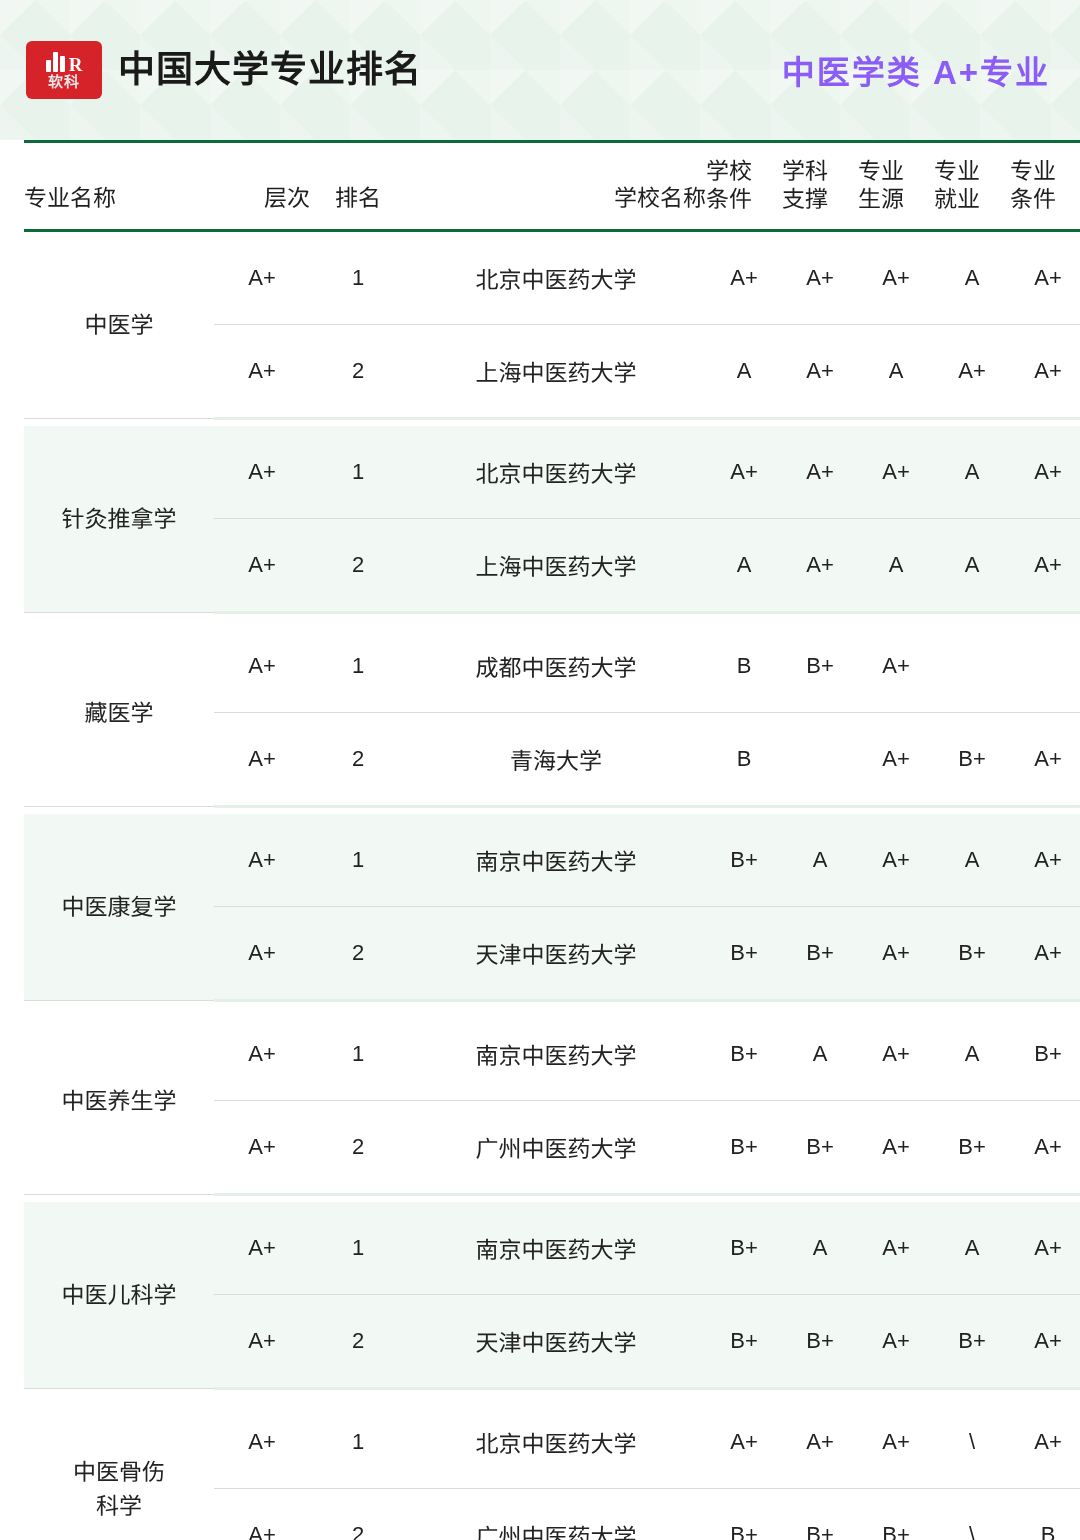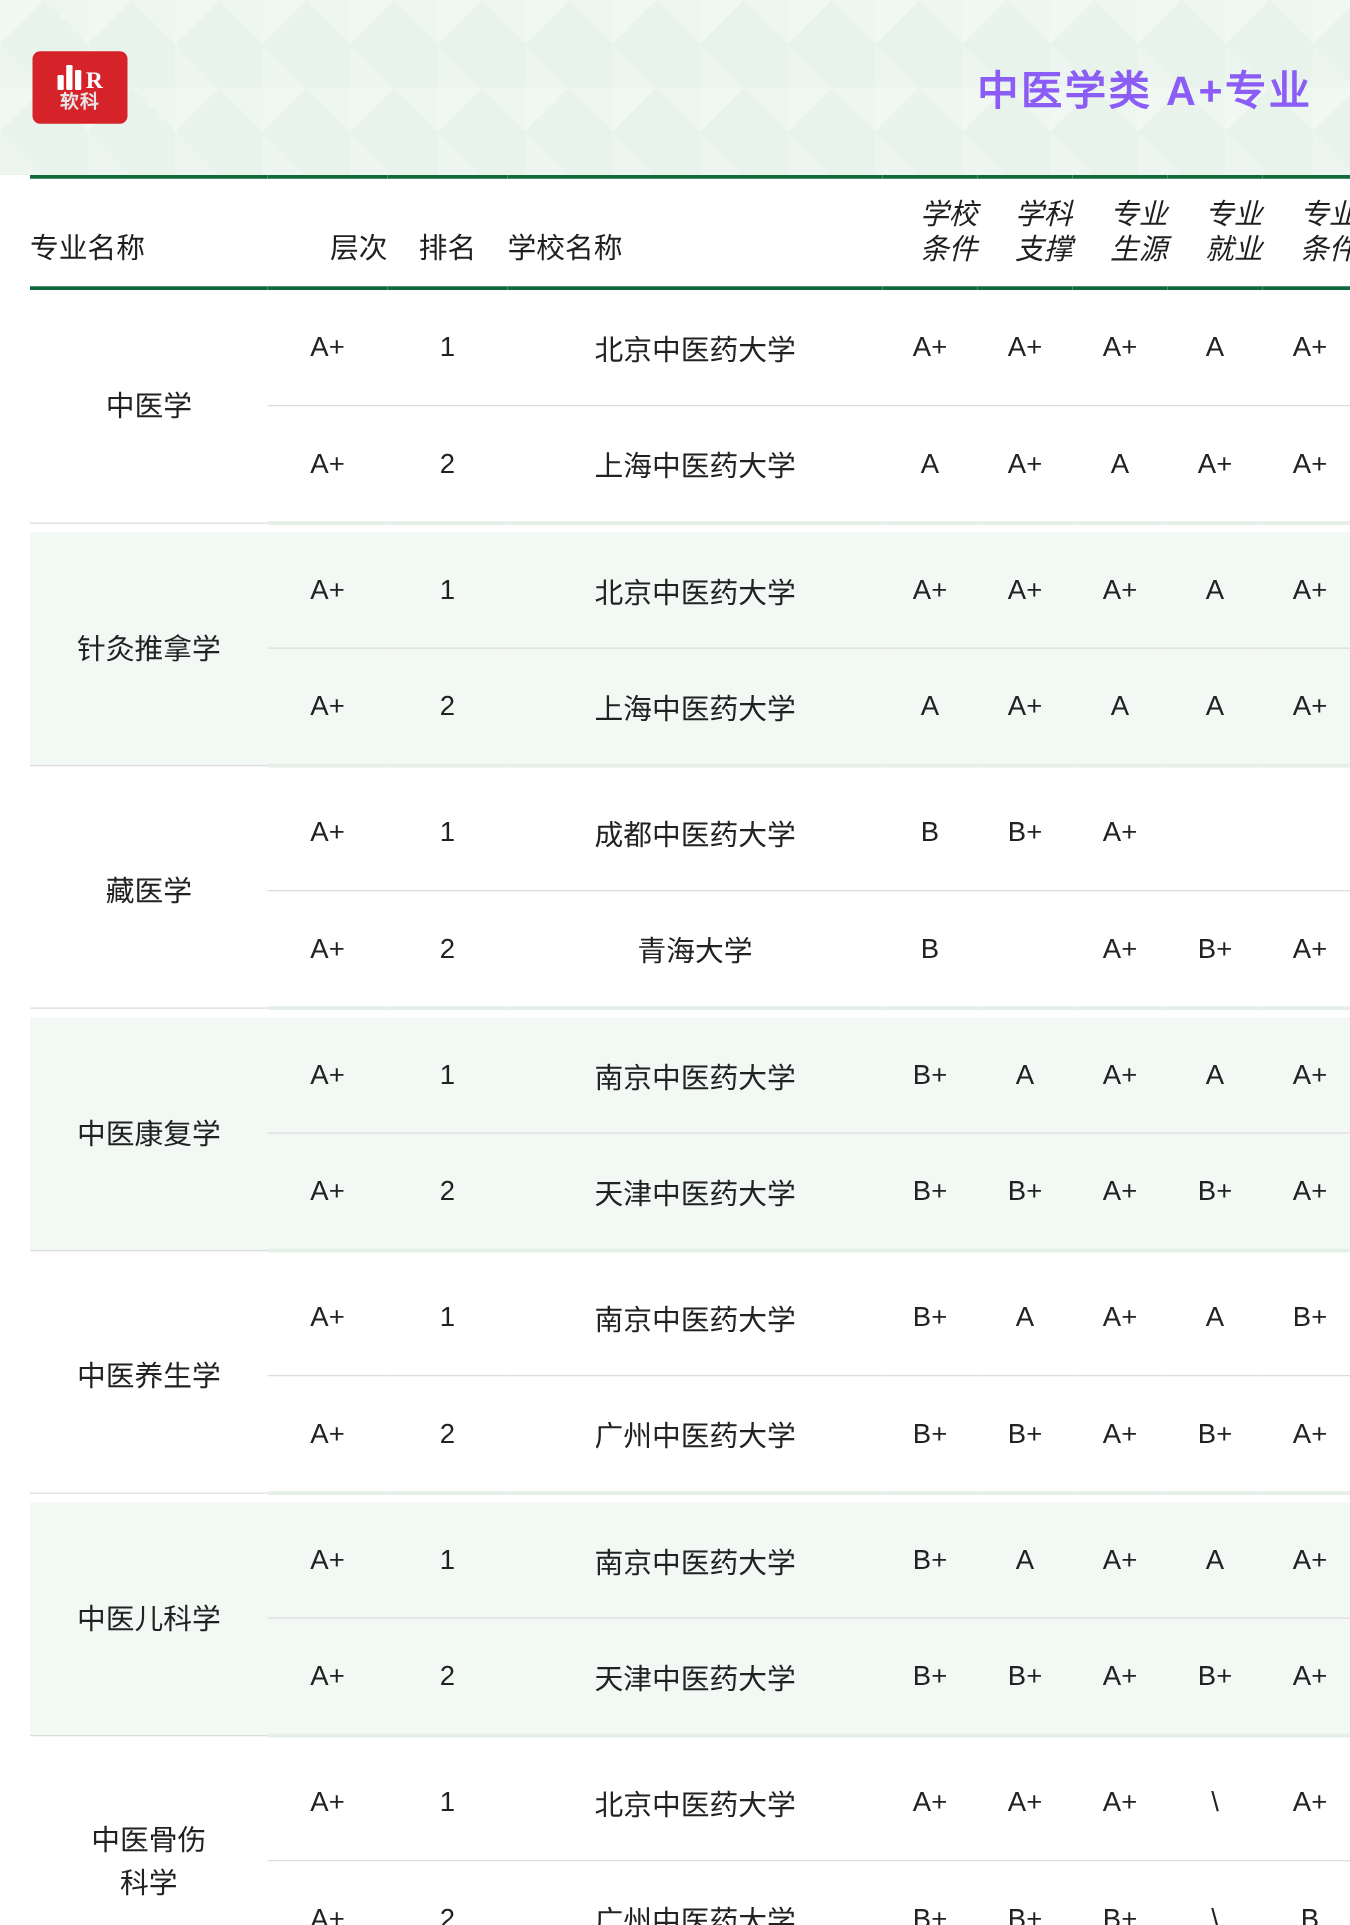--- a/index.html
+++ b/index.html
@@ -147,22 +147,22 @@
     font-weight: normal;
     color: #1f1f1f;
     padding: 14px 0 16px;
     border-bottom: 3px solid #0f6a3b;
     vertical-align: bottom;
   }
   thead tr { border-top: 3px solid #0f6a3b; }
   .th-major   { width: 190px; text-align: left; }
   .th-level   { width: 96px;  text-align: right; }
   .th-rank    { width: 96px;  }
-  .th-school  { width: 300px; text-align: left; }
-  .th-metric  { width: 76px;  text-align: right; font-style: italic; }
+  .th-school  { width: 300px; text-align: right; }
+  .th-metric  { width: 76px;  text-align: left; }
   .th-two-line {
     display: inline-block;
     line-height: 28px;
   }
 
   tbody td {
     font-size: 22px;
     color: #222;
     text-align: center;
     height: 90px;
@@ -198,20 +198,21 @@
           <div class="logo-bars">
             <i></i>
               <i></i>
               <i></i>
           </div>
           <span class="logo-r">R</span>
         </div>
         <div class="logo-text">软科</div>
       </div>
       <div class="title-block">
+        <div class="title-main">中国大学专业排名</div>
       </div>
       <div class="category">中医学类 A+专业</div>
     </div>
   </div>
 
   <div class="table-wrap">
     <table class="rank">
       <thead>
         <tr>
           <th class="th-major">专业名称</th>

